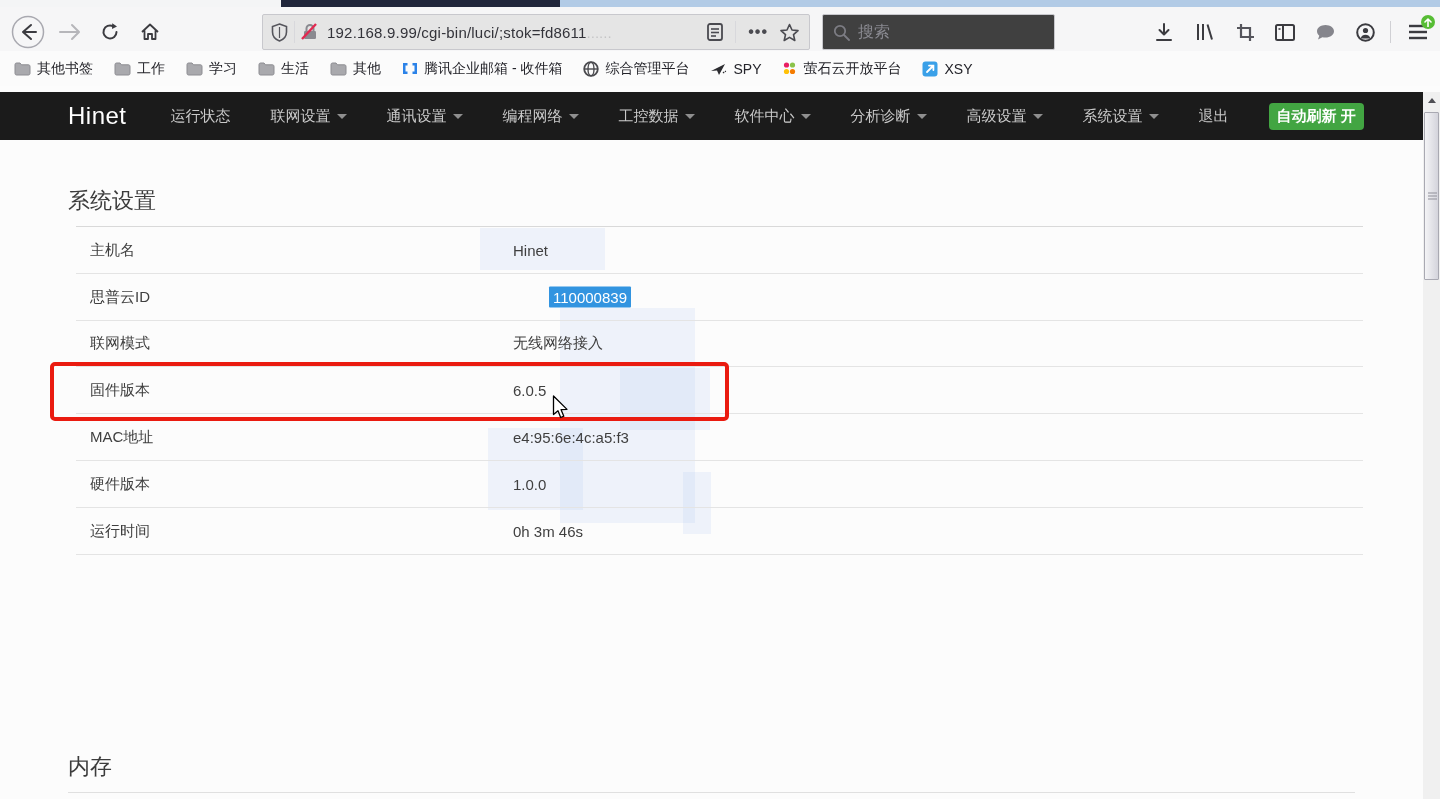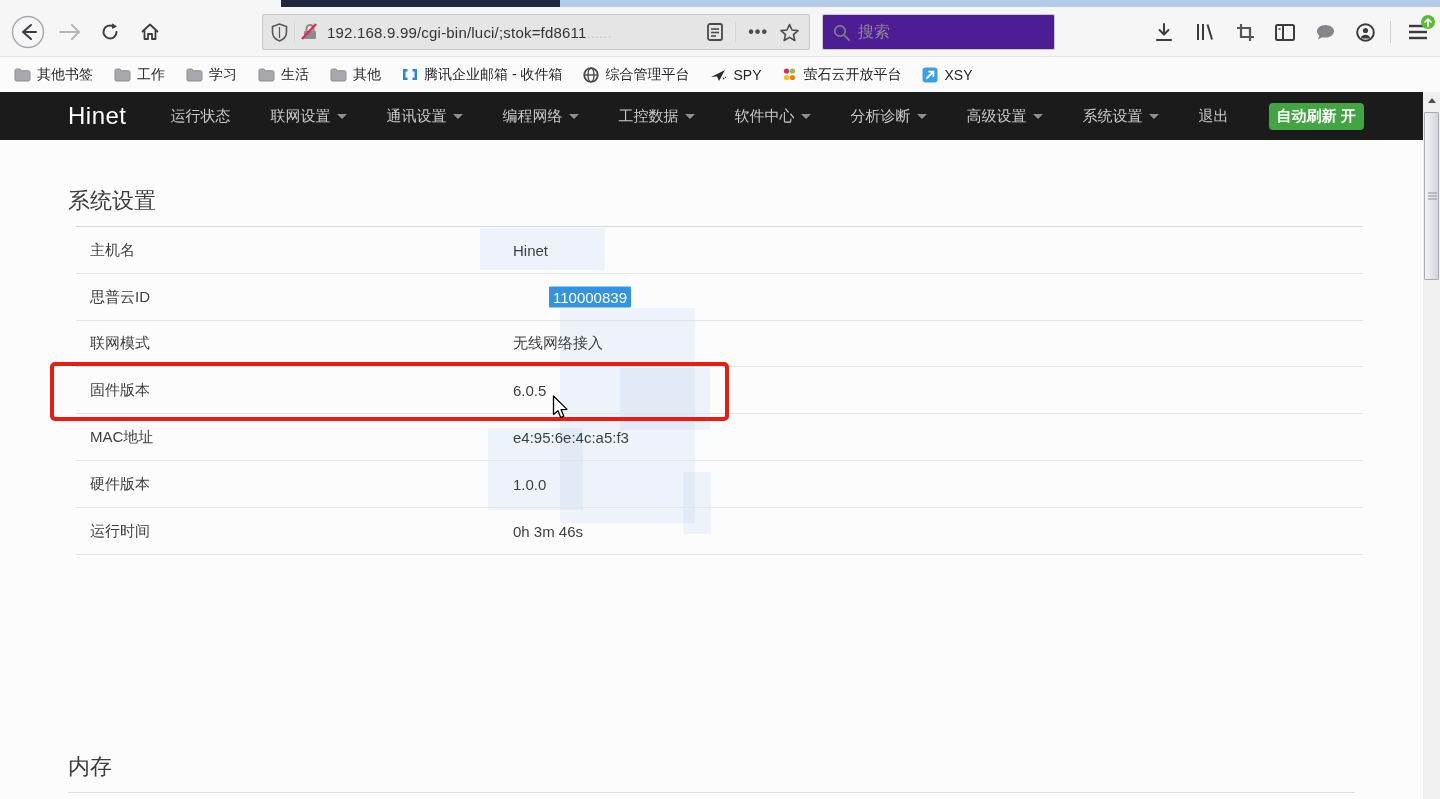--- a/index.html
+++ b/index.html
@@ -11,25 +11,25 @@
   #tabstrip .seg { position:absolute; top:0; height:7px; }
 
   
   #toolbar { left:0; top:7px; width:1440px; height:50px; background:#f6f6f7; border-bottom:1px solid #e3e3e6; }
   .tbtn { position:absolute; top:0; height:50px; display:flex; align-items:center; justify-content:center; }
   #urlbar { position:absolute; left:262px; top:7px; width:548px; height:36px; background:#e5e5e5; border:1px solid #c8c8cd; border-radius:2px; display:flex; align-items:center; }
   #urlbar .sep { width:1px; height:22px; background:#d8d8dc; margin:0 6px; }
   #url-text { font-size:15px; color:#33333a; letter-spacing:.2px; white-space:nowrap; overflow:hidden; flex:0 1 auto; }
   #url-fade { color:#33333a; opacity:.18; font-size:15px; }
   #url-actions { margin-left:auto; display:flex; align-items:center; gap:12px; padding-right:10px; }
-  #searchbar { position:absolute; left:822px; top:7px; width:233px; height:36px; background:#4c1d95; border:1px solid #c8c8cd; border-radius:2px; display:flex; align-items:center; padding-left:10px; gap:8px; }
+  #searchbar { position:absolute; left:822px; top:7px; width:233px; height:36px; background:#404040; border:1px solid #c8c8cd; border-radius:2px; display:flex; align-items:center; padding-left:10px; gap:8px; }
   #search-ph { font-size:16px; color:#8a8a91; }
 
   
-  #bookmarks { left:0; top:57px; width:1440px; height:35px; background:#fbfbfb; display:flex; align-items:center; padding-left:14px; gap:21px; }
+  #bookmarks { left:0; top:51px; width:1440px; height:35px; background:#fbfbfb; display:flex; align-items:center; padding-left:14px; gap:21px; }
   .bm { display:flex; align-items:center; gap:6px; font-size:14px; color:#24242a; cursor:default; white-space:nowrap; }
   .bm svg { flex:0 0 auto; }
 
   
   #navbar { left:0; top:92px; width:1423px; height:48px; background:#1b1b1b; display:flex; align-items:center; padding-left:68px; }
   #brand { color:#ffffff; font-size:24px; font-weight:500; letter-spacing:.5px; margin-right:44px; }
   .nav-item { color:#c9c9c9; font-size:15px; margin-right:40px; display:flex; align-items:center; gap:6px; cursor:pointer; white-space:nowrap; }
   .caret { width:0; height:0; border-left:5px solid transparent; border-right:5px solid transparent; border-top:5px solid #8f8f8f; }
   #auto-refresh { margin-left:auto; margin-right:73px; color:#fff; font-size:15px; font-weight:bold; padding:4px 8px; border-radius:4px; white-space:nowrap; }
 

